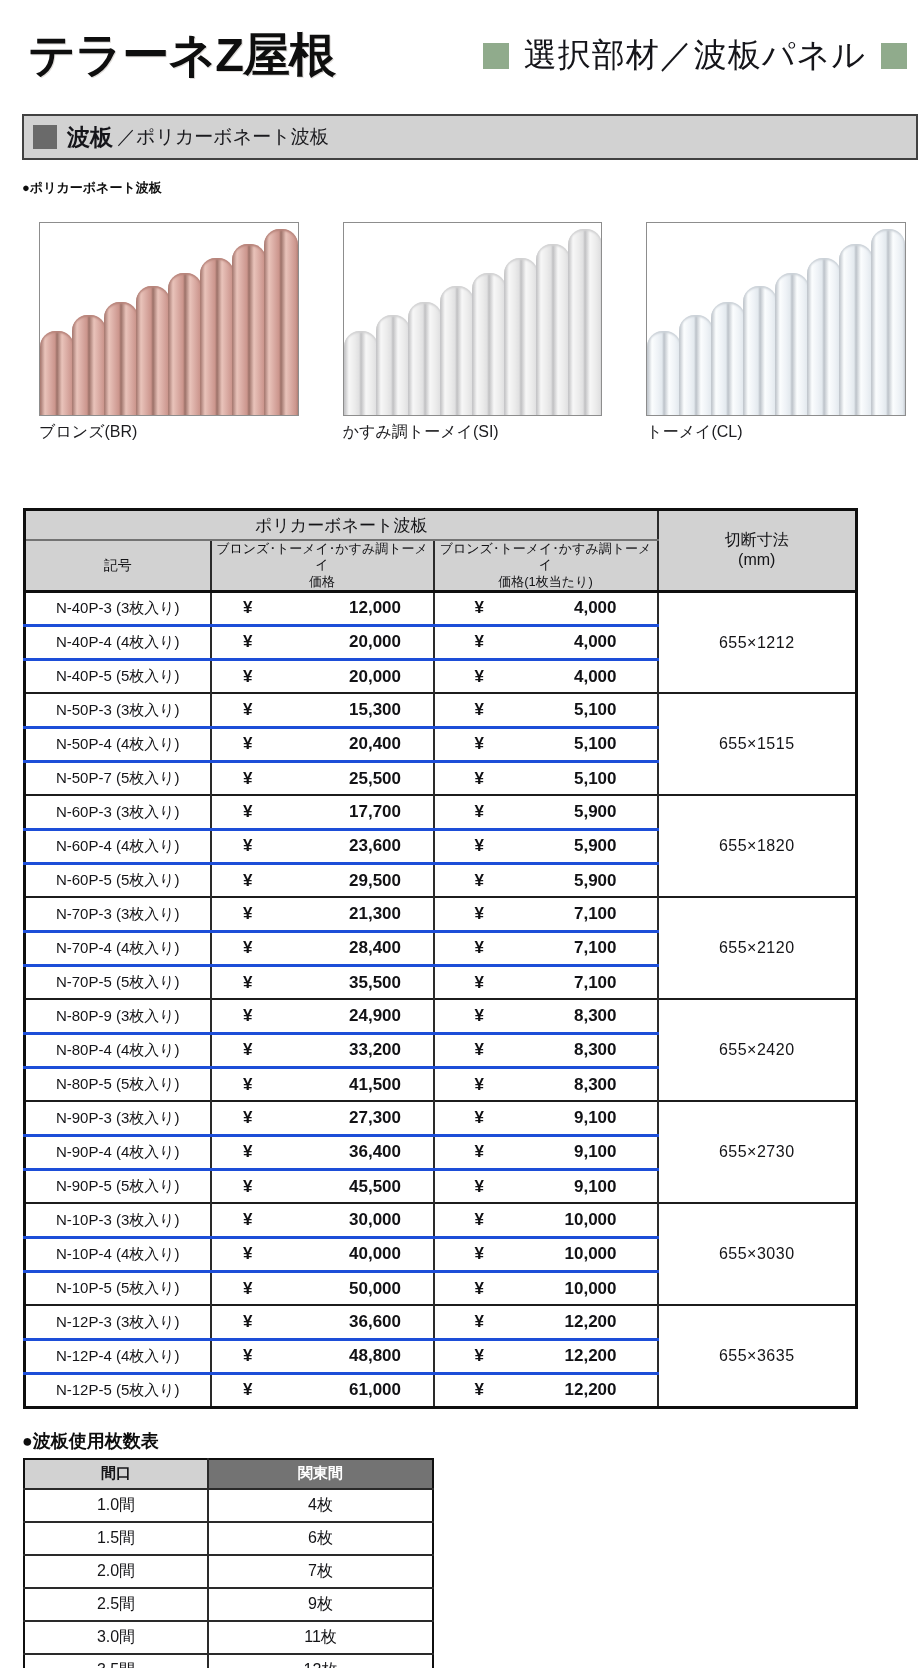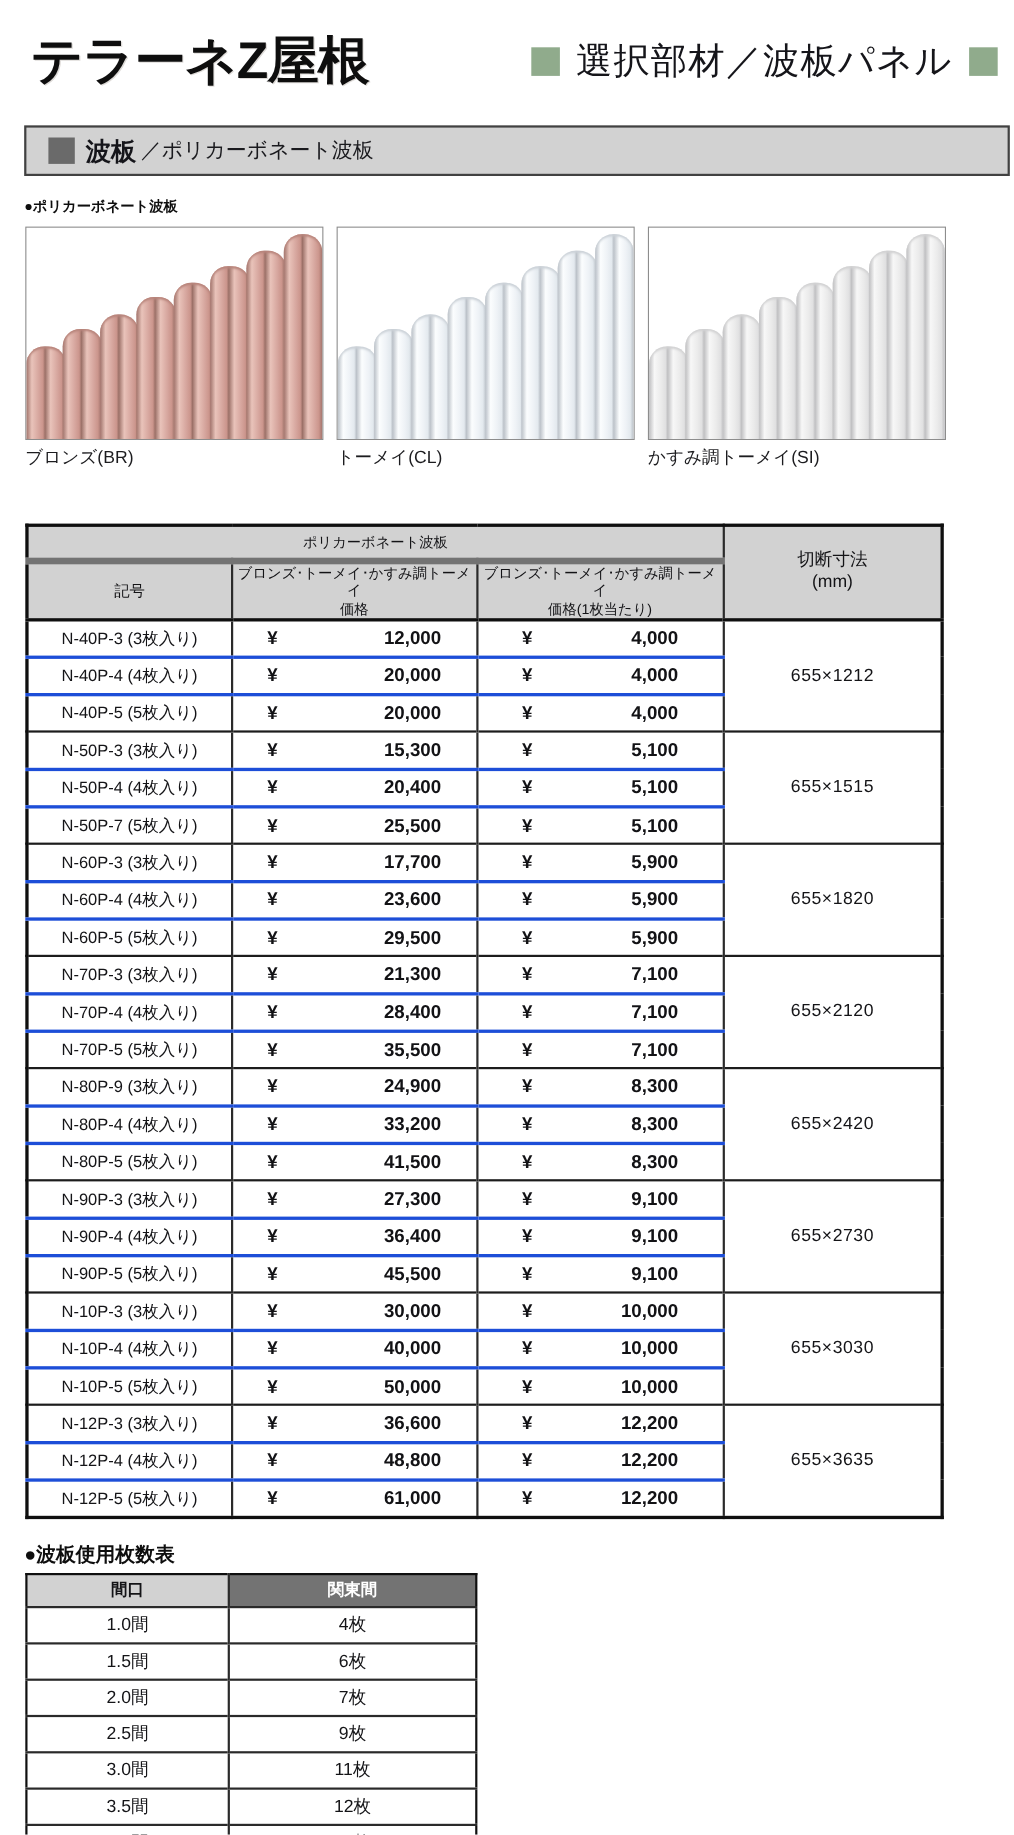--- a/index.html
+++ b/index.html
@@ -15,29 +15,29 @@
   .hdr{display:flex;align-items:center;padding:24px 15px 0 28px;}
   .hdr h1{margin:0;font-size:47px;font-weight:900;letter-spacing:-1px;color:#0e0e0e;
           text-shadow:1px 1px 0 #5a4a3a33;}
   .hdr-right{display:flex;align-items:center;margin-left:auto;gap:15px;}
   .hdr-sub{font-size:33px;font-weight:400;color:#15151a;letter-spacing:1px;white-space:nowrap;}
   .green-sq{width:26px;height:26px;display:inline-block;}
   
   .section-bar{
     margin:27px 4px 0 22px;height:42px;
     border:2px solid #414141;
-    display:flex;align-items:center;gap:10px;padding-left:20px;
+    display:flex;align-items:center;gap:10px;padding-left:9px;
   }
   .bar-sq{width:24px;height:24px;display:inline-block;}
   .bar-bold{font-size:23px;font-weight:bold;color:#15151a;}
   .bar-rest{font-size:19px;font-weight:400;color:#1a1a1e;margin-left:-6px;}
   
   .swatch-label{margin:19px 0 9px 22px;font-size:13px;font-weight:bold;color:#0e0e0e;}
   .swatches{display:flex;gap:12px;margin-left:23px;}
-  .swatches figure{margin:0;width:271px;}
+  .swatches figure{margin:16px;width:271px;}
   .swatch{position:relative;height:192px;border:1px solid #8d8d8d;background:#fff;overflow:hidden;}
   .strip{position:absolute;bottom:0;width:13.2%;
          border-radius:45% 45% 0 0 / 16px 16px 0 0;}
   .sw-bronze .strip{
     background:
       repeating-linear-gradient(90deg,
         #a0746c 0px,#e9c3ba 5px,#d7a79f 11px,#cb958c 15px,#9c7168 17px,
         #e9c3ba 22px,#d7a79f 28px,#cb958c 32px,#a0746c 35px);
     box-shadow:inset 0 2px 2px #b8857c;
   }
@@ -54,21 +54,21 @@
         #bdbdbf 0px,#f7f7f7 5px,#ebebeb 11px,#e0e0e1 15px,#c0c0c2 17px,
         #f7f7f7 22px,#ebebeb 28px,#e0e0e1 32px,#bdbdbf 35px);
     box-shadow:inset 0 2px 2px #d2d2d3;
   }
   .swatches figcaption{font-size:16px;color:#1c1c1f;margin-top:6px;}
   
   table{border-collapse:collapse;table-layout:fixed;}
   .price-table{width:832px;margin:49px 0 0 23px;border:3px solid #0f0f0f;}
   .price-table th,.price-table td{padding:0;text-align:center;vertical-align:middle;}
   .price-table th{background:#d2d2d2;font-weight:400;color:#131316;}
-  .pt-title{font-size:13px;height:28px;border-bottom:6px solid #737373;}
+  .pt-title{font-size:17px;height:28px;border-bottom:2px solid #737373;}
   .pt-h2{font-size:13px;height:48px;line-height:1.25;border-bottom:3px solid #0f0f0f;}
   .pt-h2 .l2{font-size:13px;}
   .pt-code-h{font-size:14px;}
   .pt-cut-h{font-size:16px;line-height:1.3;border-bottom:3px solid #0f0f0f;}
   .vline{border-left:2px solid #2a2a2a;}
   .price-table tbody tr{height:34px;}
   .price-table tbody tr.row-mid td{border-top:3px solid #1d4ed8;}
   .price-table tbody tr.group-start td{border-top:2px solid #1c1c1c;}
   .price-table tbody tr:first-child td{border-top:none;}
   td.code-cell{font-size:15px;color:#141417;}
@@ -115,44 +115,44 @@
           <div class="strip" style="left: 24.84%; height: 59%; z-index: 3;"></div>
           <div class="strip" style="left: 37.26%; height: 67%; z-index: 4;"></div>
           <div class="strip" style="left: 49.68%; height: 74%; z-index: 5;"></div>
           <div class="strip" style="left: 62.1%; height: 82%; z-index: 6;"></div>
           <div class="strip" style="left: 74.52%; height: 89%; z-index: 7;"></div>
           <div class="strip" style="left: 86.94%; height: 97%; z-index: 8;"></div>
         </div>
       <figcaption>ブロンズ(BR)</figcaption>
     </figure>
     <figure>
+      <div class="swatch sw-frosted">
+          <div class="strip" style="left: 0%; height: 44%; z-index: 1;"></div>
+          <div class="strip" style="left: 12.42%; height: 52%; z-index: 2;"></div>
+          <div class="strip" style="left: 24.84%; height: 59%; z-index: 3;"></div>
+          <div class="strip" style="left: 37.26%; height: 67%; z-index: 4;"></div>
+          <div class="strip" style="left: 49.68%; height: 74%; z-index: 5;"></div>
+          <div class="strip" style="left: 62.1%; height: 82%; z-index: 6;"></div>
+          <div class="strip" style="left: 74.52%; height: 89%; z-index: 7;"></div>
+          <div class="strip" style="left: 86.94%; height: 97%; z-index: 8;"></div>
+        </div>
+      <figcaption>かすみ調トーメイ(SI)</figcaption>
+    </figure>
+    <figure>
       <div class="swatch sw-clear">
           <div class="strip" style="left: 0%; height: 44%; z-index: 1;"></div>
           <div class="strip" style="left: 12.42%; height: 52%; z-index: 2;"></div>
           <div class="strip" style="left: 24.84%; height: 59%; z-index: 3;"></div>
           <div class="strip" style="left: 37.26%; height: 67%; z-index: 4;"></div>
           <div class="strip" style="left: 49.68%; height: 74%; z-index: 5;"></div>
           <div class="strip" style="left: 62.1%; height: 82%; z-index: 6;"></div>
           <div class="strip" style="left: 74.52%; height: 89%; z-index: 7;"></div>
           <div class="strip" style="left: 86.94%; height: 97%; z-index: 8;"></div>
         </div>
       <figcaption>トーメイ(CL)</figcaption>
-    </figure>
-    <figure>
-      <div class="swatch sw-frosted">
-          <div class="strip" style="left: 0%; height: 44%; z-index: 1;"></div>
-          <div class="strip" style="left: 12.42%; height: 52%; z-index: 2;"></div>
-          <div class="strip" style="left: 24.84%; height: 59%; z-index: 3;"></div>
-          <div class="strip" style="left: 37.26%; height: 67%; z-index: 4;"></div>
-          <div class="strip" style="left: 49.68%; height: 74%; z-index: 5;"></div>
-          <div class="strip" style="left: 62.1%; height: 82%; z-index: 6;"></div>
-          <div class="strip" style="left: 74.52%; height: 89%; z-index: 7;"></div>
-          <div class="strip" style="left: 86.94%; height: 97%; z-index: 8;"></div>
-        </div>
-      <figcaption>かすみ調トーメイ(SI)</figcaption>
     </figure>
   </div>
 
   <table class="price-table">
     <colgroup>
       <col style="width:186px">
         <col style="width:223px">
         <col style="width:224px">
         <col style="width:199px">
     </colgroup>

